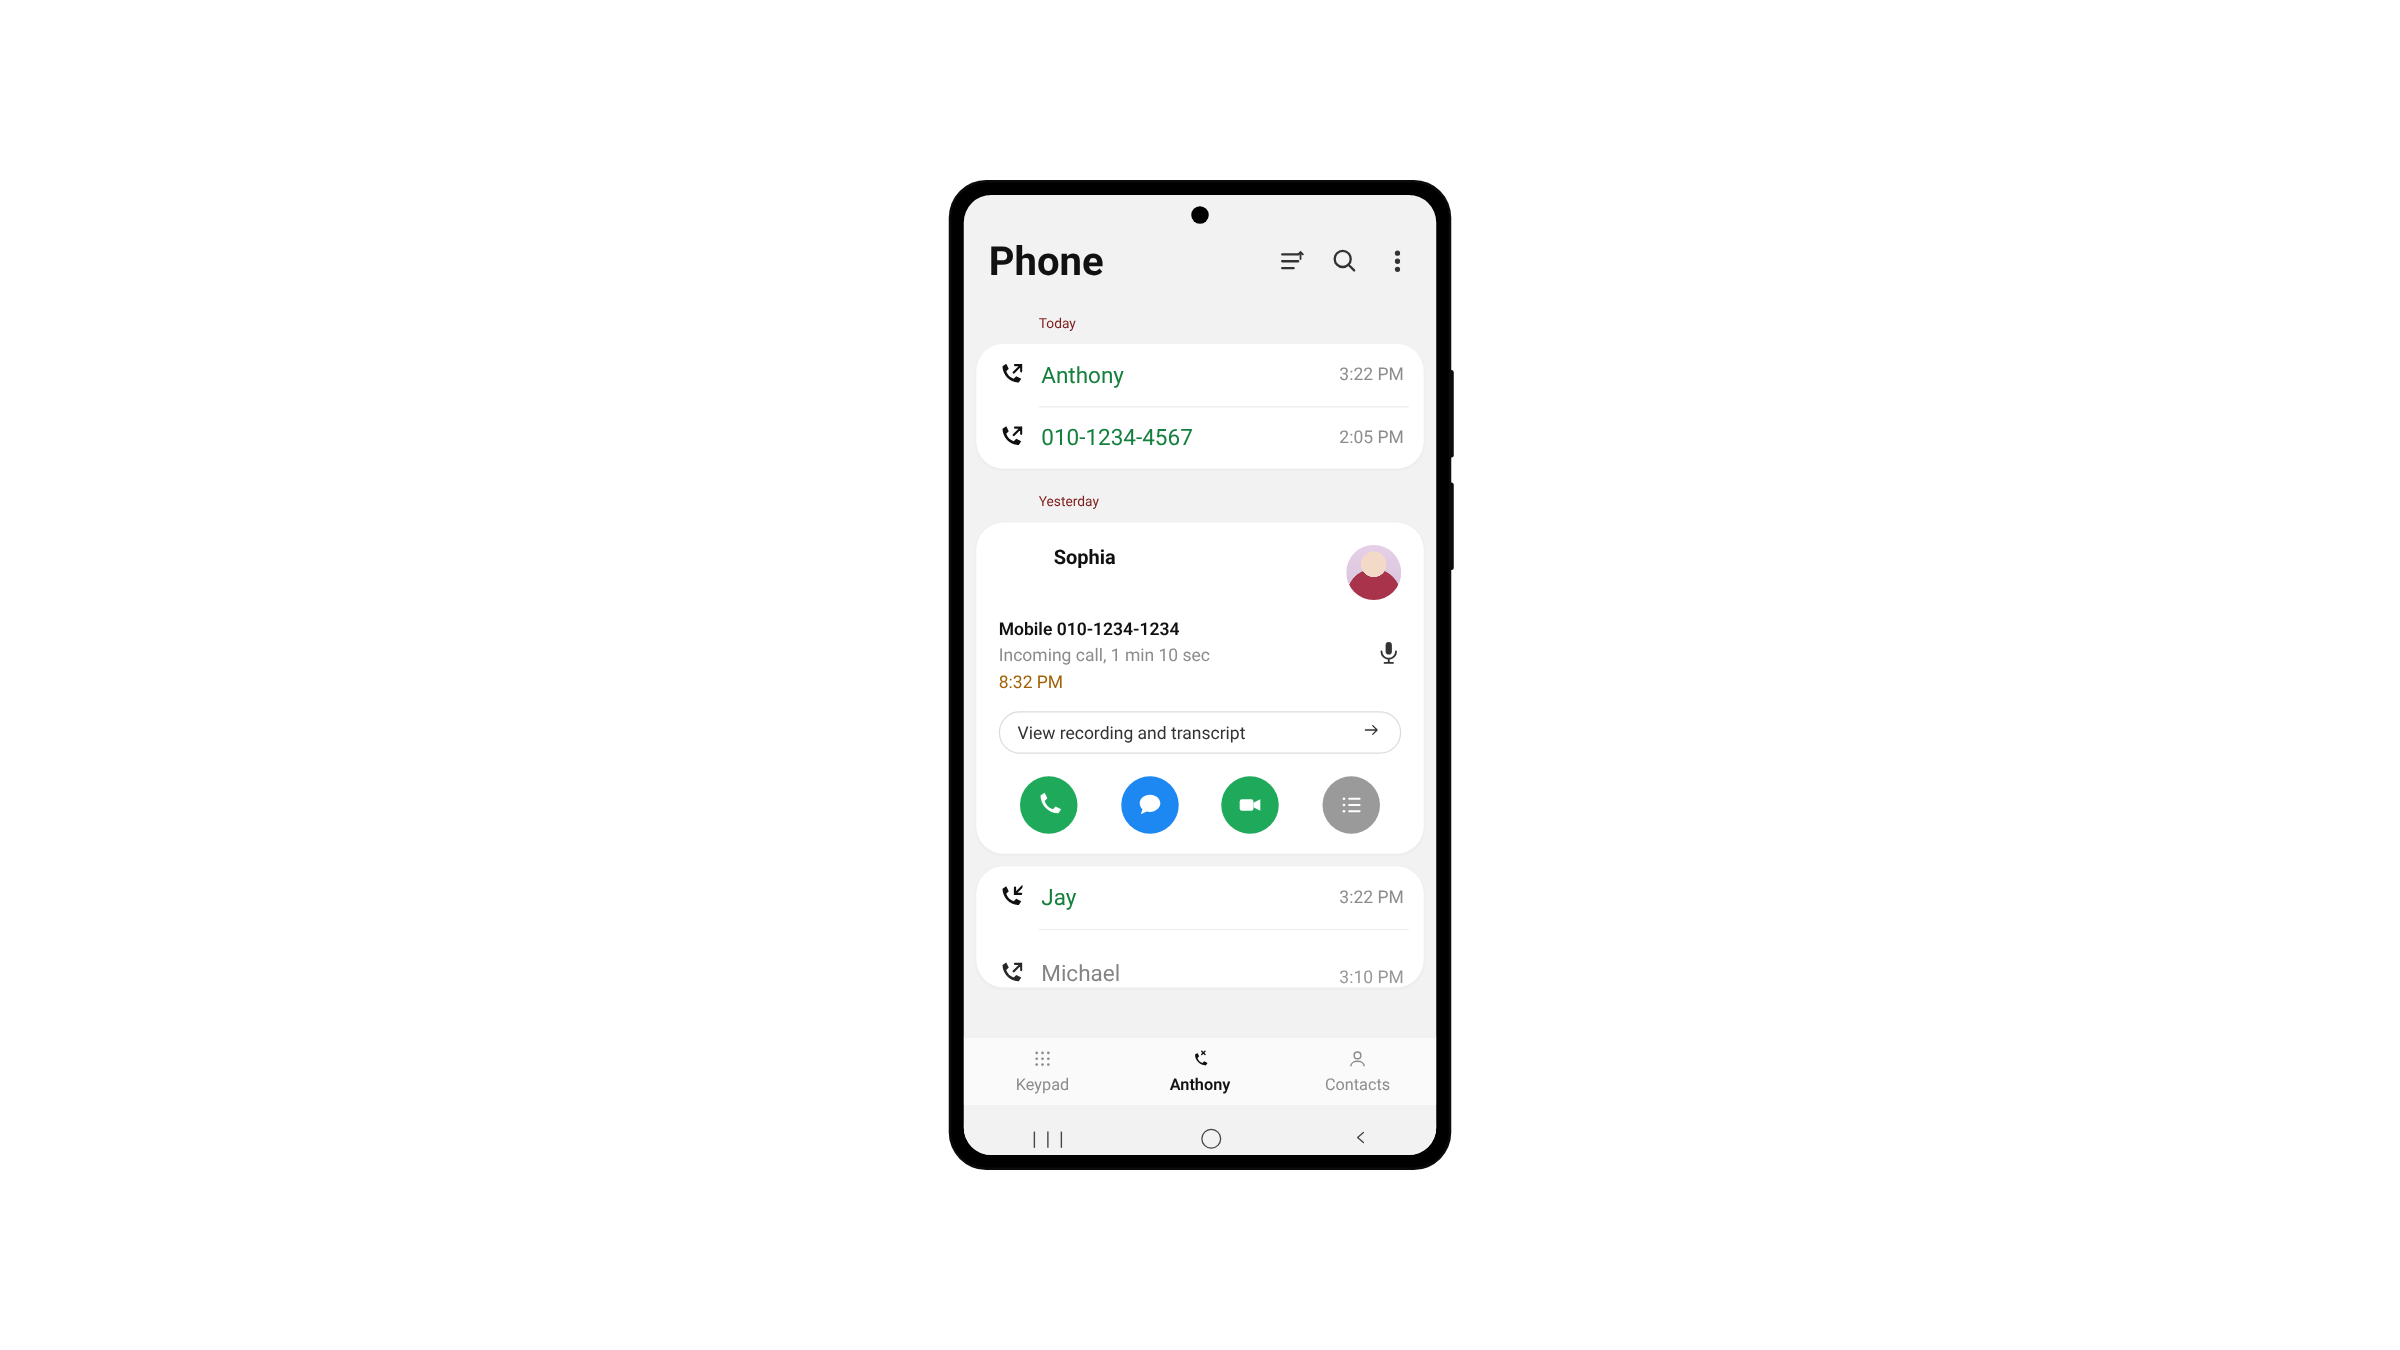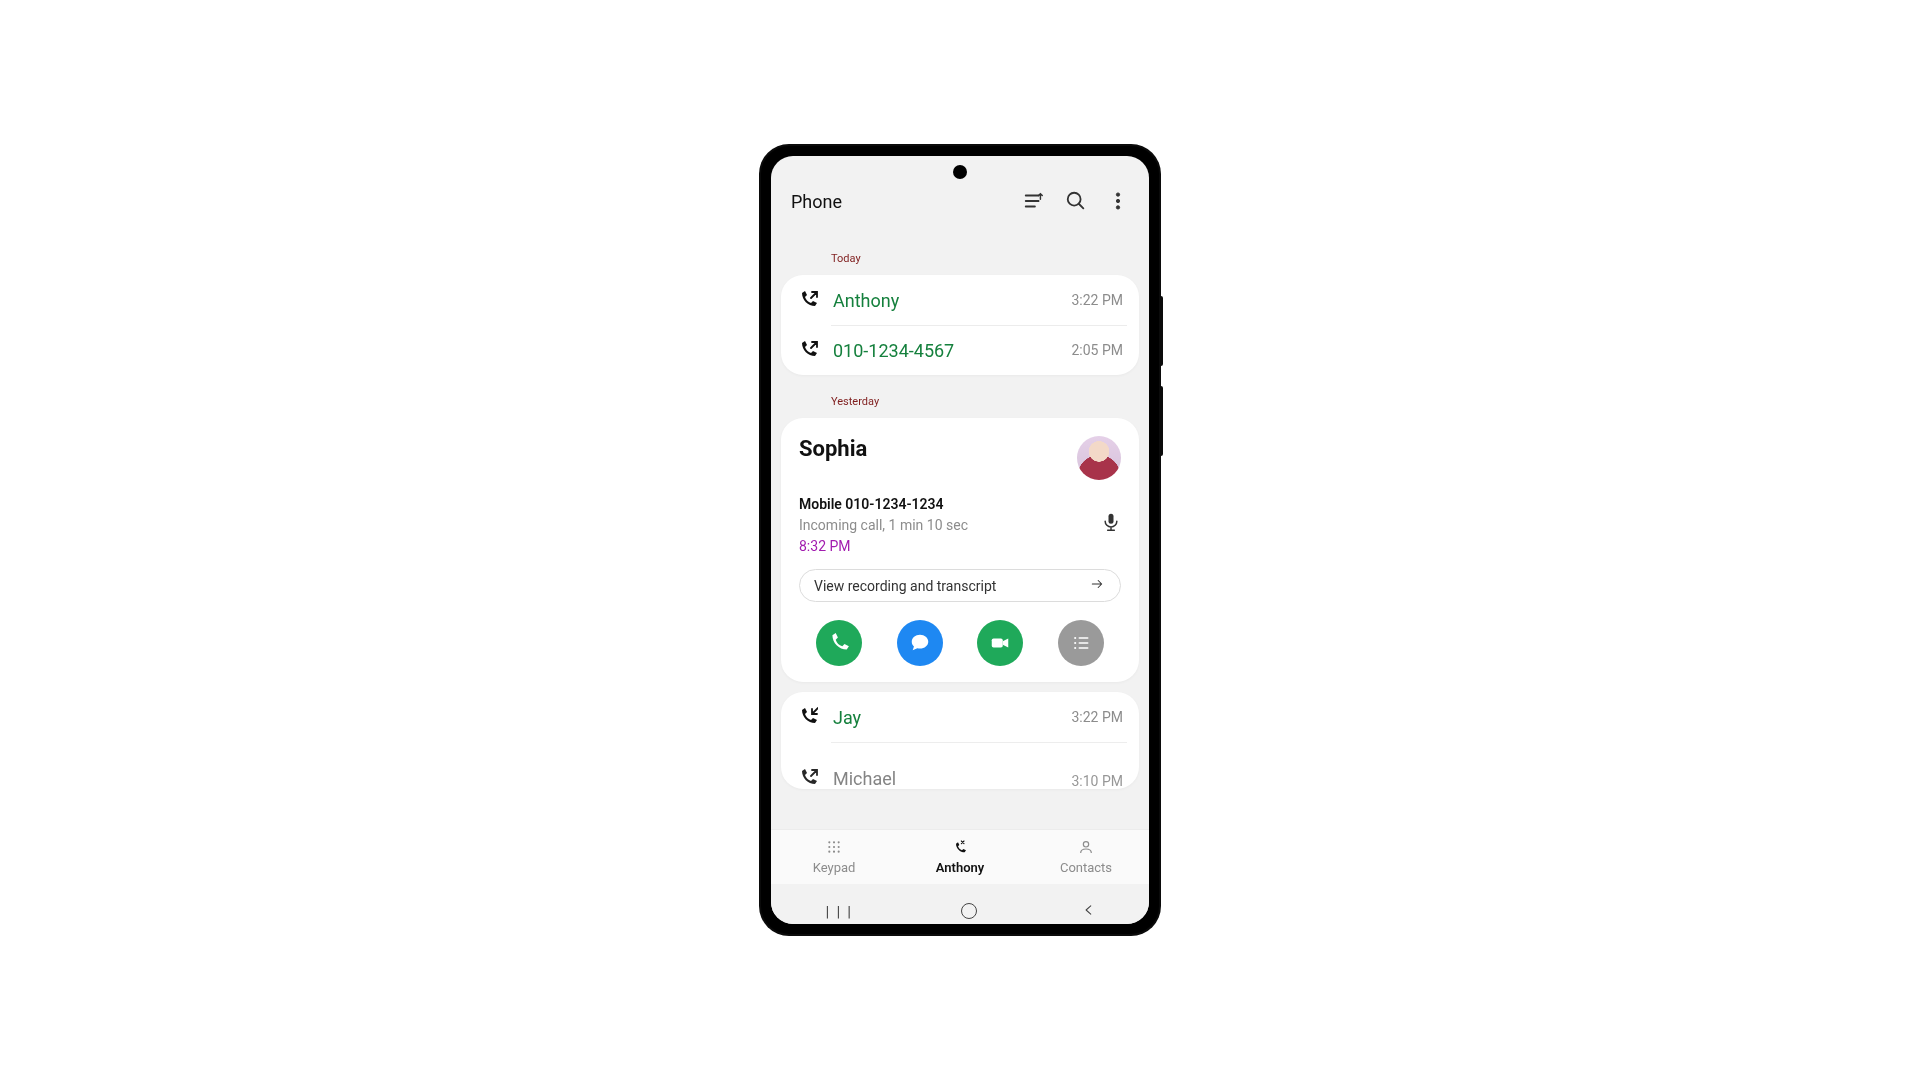--- a/index.html
+++ b/index.html
@@ -60,22 +60,22 @@
   }
 
   
   .header {
     display: flex;
     align-items: center;
     justify-content: space-between;
     padding: 34px 20px 14px 20px;
   }
   .title {
-    font-size: 18px;
-    font-weight: 400;
+    font-size: 32px;
+    font-weight: 700;
     color: #111;
   }
   .header-icons {
     display: flex;
     align-items: center;
     gap: 20px;
   }
   .icon-btn {
     width: 22px;
     height: 22px;
@@ -152,44 +152,45 @@
     border-radius: 22px;
     box-shadow: 0 1px 3px rgba(0,0,0,0.04);
     padding: 18px 18px 16px 18px;
   }
   .exp-top {
     display: flex;
     align-items: flex-start;
     justify-content: space-between;
   }
   .exp-name {
-    font-size: 22px;
+    font-size: 16px;
     font-weight: 700;
     color: #111;
+    margin-left: 44px;
   }
   .avatar {
     width: 44px;
     height: 44px;
     border-radius: 50%;
     background:
       radial-gradient(circle at 50% 35%, #f3d9c8 0 28%, transparent 29%),
       radial-gradient(circle at 50% 92%, #a8334a 0 46%, transparent 47%),
       linear-gradient(180deg, #e5d0e8 0%, #d6c2da 100%);
   }
   .exp-sub {
     margin-top: 14px;
     display: flex;
     align-items: flex-start;
     justify-content: space-between;
     gap: 10px;
   }
   .exp-sub-text { font-size: 14px; line-height: 1.5; }
   .exp-line1 { color: #111; font-weight: 600; }
   .exp-line2 { color: #8c8c8c; }
-  .exp-line3 { color: #a21caf; }
+  .exp-line3 { color: #a16207; }
   .mic-ico { width: 20px; height: 20px; color: #333; margin-top: 18px; }
 
   .pill-btn {
     margin-top: 12px;
     display: flex;
     align-items: flex-end;
     justify-content: space-between;
     border: 1px solid #dcdcdc;
     border-radius: 18px;
     padding: 7px 14px;

